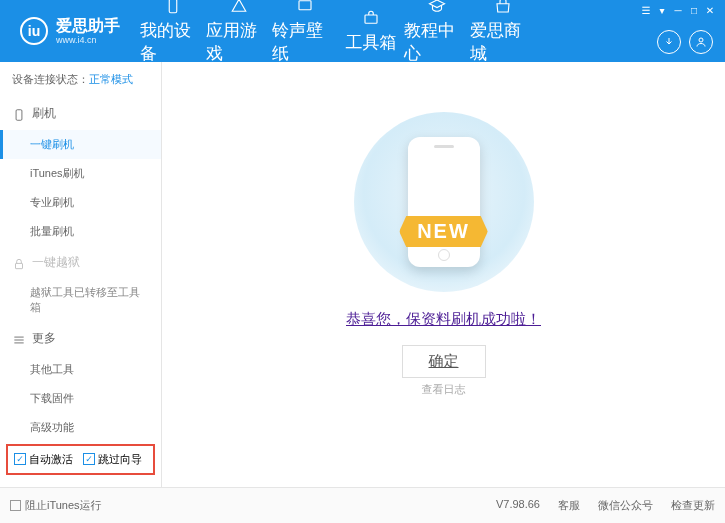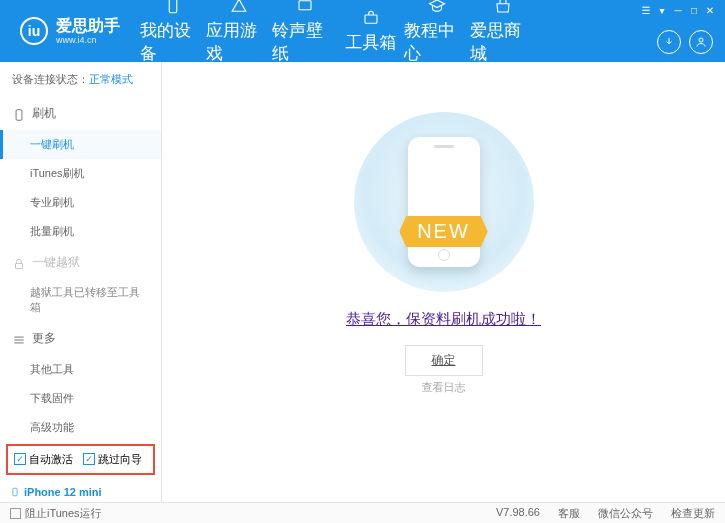--- a/index.html
+++ b/index.html
@@ -39,26 +39,26 @@
 
 .device-area { padding: 8px 10px; font-size: 11px; }
 .device-name { color: #1b8fe6; font-weight: bold; display: flex; align-items: center; gap: 4px; }
 .device-name svg { width: 10px; height: 14px; stroke: #1b8fe6; fill: none; stroke-width: 1.5; }
 
 .main { flex: 1; position: relative; display: flex; flex-direction: column; align-items: center; padding-top: 50px; }
 .phone-new { width: 180px; height: 180px; background: radial-gradient(circle at 50% 45%, #eaf5fb 0%, #d4ecf8 60%, #fff 100%); border-radius: 50%; display: flex; align-items: center; justify-content: center; position: relative; }
 .phone { width: 72px; height: 130px; background: #fff; border-radius: 12px; box-shadow: 0 4px 12px rgba(0,0,0,0.15); position: relative; }
 .phone::before { content:""; position:absolute; top:8px; left:50%; transform:translateX(-50%); width:20px; height:3px; background:#ddd; border-radius:2px; }
 .phone::after { content:""; position:absolute; bottom:6px; left:50%; transform:translateX(-50%); width:10px; height:10px; border:1px solid #ddd; border-radius:50%; }
-.ribbon { position: absolute; bottom: 45px; left: 50%; transform: translateX(-50%); background: #f5b833; color: #fff; font-weight: normal; font-size: 20px; padding: 4px 18px; letter-spacing: 2px; clip-path: polygon(8% 0, 92% 0, 100% 50%, 92% 100%, 8% 100%, 0 50%); }
+.ribbon { position: absolute; bottom: 45px; left: 50%; transform: translateX(-50%); background: #f5b833; color: #fff; font-weight: bold; font-size: 20px; padding: 4px 18px; letter-spacing: 2px; clip-path: polygon(8% 0, 92% 0, 100% 50%, 92% 100%, 8% 100%, 0 50%); }
 .success-text { margin-top: 18px; font-size: 15px; color: #4c1d95; text-decoration: underline; }
-.ok-btn { margin-top: 16px; border: 1px solid #ddd; background: #fff; padding: 6px 26px; font-size: 12px; cursor: pointer; color: #555; text-decoration: underline; }
+.ok-btn { margin-top: 16px; border: 1px solid #ddd; background: #fff; padding: 6px 26px; font-size: 15px; cursor: pointer; color: #555; text-decoration: underline; }
 .log-link { margin-top: 4px; font-size: 11px; color: #aaa; cursor: pointer; }
 
-.footer { position: absolute; bottom: 0; left: 0; right: 0; height: 21px; border-top: 1px solid #e5e5e5; display: flex; align-items: center; font-size: 11px; color: #666; padding: 0 10px; background: #fafafa; }
+.footer { position: absolute; bottom: 0; left: 0; right: 0; height: 36px; border-top: 1px solid #e5e5e5; display: flex; align-items: center; font-size: 11px; color: #666; padding: 0 10px; background: #fafafa; }
 .footer-chk { display: flex; align-items: center; gap: 4px; cursor: pointer; }
 .footer-chk-box { width: 11px; height: 11px; border: 1px solid #999; }
 .footer-right { margin-left: auto; display: flex; gap: 18px; }
 .footer-right span { cursor: pointer; }
 </style>
 </head>
 <body>
 
 <div class="header">
   <div class="logo-area">

